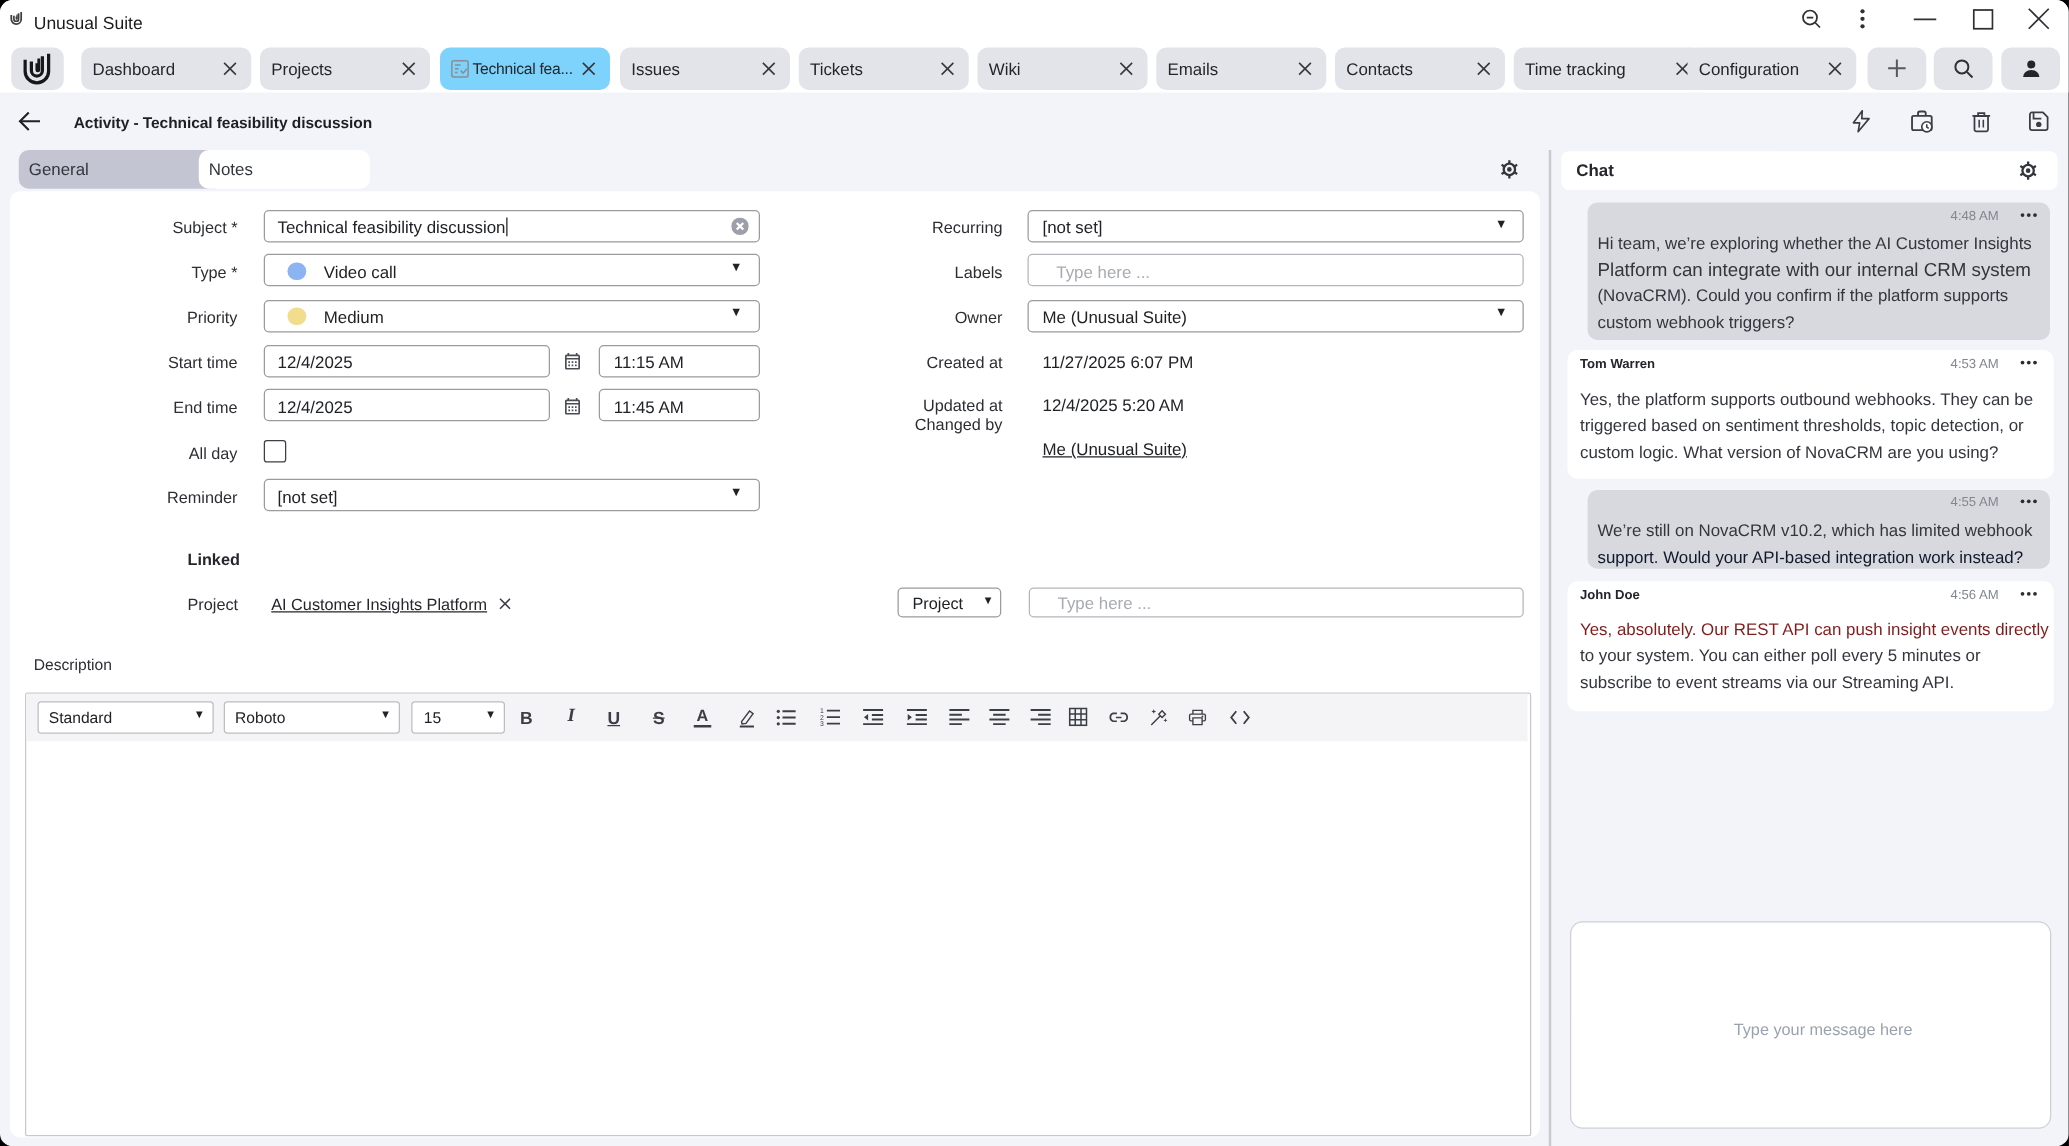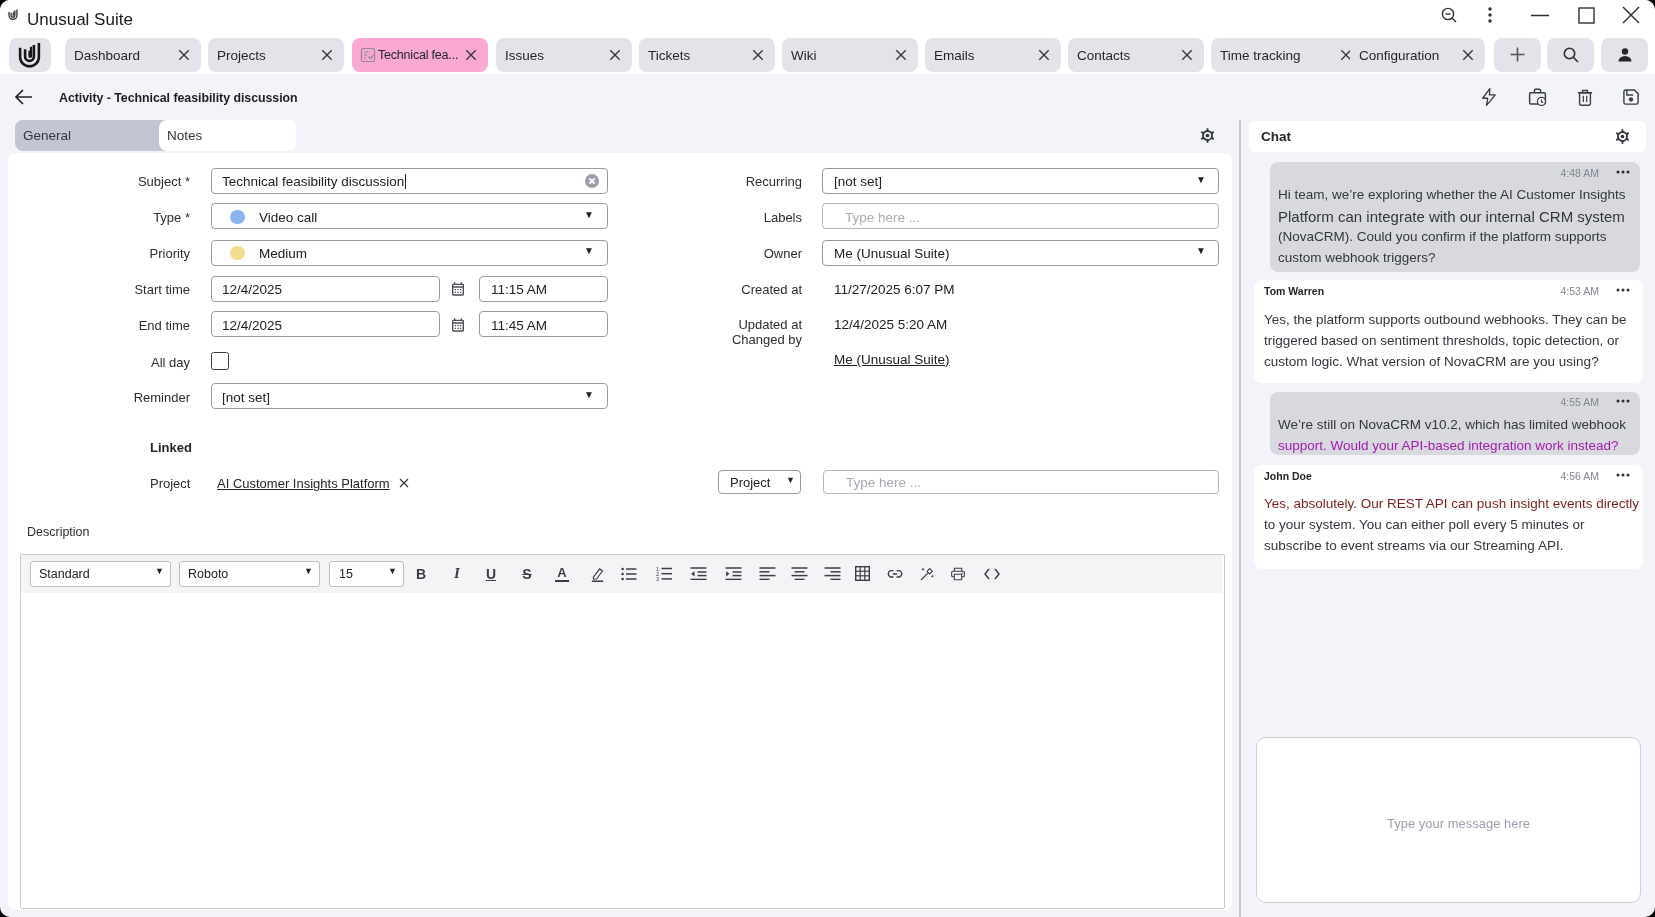--- a/index.html
+++ b/index.html
@@ -1,24 +1,24 @@
 <!DOCTYPE html>
 <html><head>
 <meta charset="utf-8">
 <style>
 html,body{margin:0;padding:0;background:#000;}
 body{width:1655px;height:917px;position:relative;font-family:"Liberation Sans",sans-serif;overflow:hidden;}
 #win{position:absolute;left:0;top:0;width:1655px;height:917px;background:#f3f4f9;border-radius:10px;overflow:hidden;}
 .abs{position:absolute;}
 #hdr{left:0;top:0;width:1655px;height:74px;background:#fff;}
-#ttl{left:27px;top:9.5px;font-size:17px;color:#1b1b1b;}
+#ttl{left:27px;top:9.5px;font-size:14px;color:#1b1b1b;}
 .tab{top:38px;height:34px;background:#e3e4ea;border-radius:8px;color:#24262b;font-size:13.5px;}
 .tab .lbl{position:absolute;left:9px;top:9.5px;}
 .tab .x{position:absolute;right:9px;top:9px;width:16px;height:16px;}
-.tabwhite{background:#f9a8d4;}
+.tabwhite{background:#7dd3fc;}
 #pgtitle{left:59px;top:91px;font-size:12.4px;font-weight:bold;color:#1d1f24;letter-spacing:-0.05px;}
 .seg{top:120px;height:31px;border-radius:8px;font-size:13.5px;color:#33363c;}
 .seg span{position:absolute;left:8px;top:7.5px;}
 #card{left:8px;top:153px;width:1224px;height:757px;background:#fff;border-radius:8px;}
 .flabel{font-size:13px;color:#2c2e33;text-align:right;}
 .finput{background:#fff;border:1px solid #9b9b9b;border-radius:4px;font-size:13.5px;color:#202226;}
 .dot{position:absolute;width:14.5px;height:14.5px;border-radius:50%;}
 .ph{color:#a9abb2;margin-left:11px;}
 #chatdiv{left:1239px;top:120px;width:2px;height:797px;background:#c9cace;}
 .bubble{border-radius:8px;font-size:13.5px;color:#33363d;}
@@ -435,21 +435,21 @@
   <div class="bline" style="left:1264px;top:354px;font-size:13.5px;color:#33363d;">custom logic. What version of NovaCRM are you using?</div>
 
   <div class="abs bubble bub-grey" style="left:1270px;top:392px;width:370px;height:63px;"></div>
   <div class="btime" style="left:1491px;top:395.5px;">4:55 AM</div>
   <svg class="abs" style="left:1616px;top:398px" width="14" height="6" viewBox="0 0 14 6">
       <circle cx="2" cy="3" r="1.5" fill="#2b2d32"></circle>
       <circle cx="7" cy="3" r="1.5" fill="#2b2d32"></circle>
       <circle cx="12" cy="3" r="1.5" fill="#2b2d32"></circle>
     </svg>
   <div class="bline" style="left:1278px;top:417px;font-size:13.5px;color:#33363d;">We’re still on NovaCRM v10.2, which has limited webhook</div>
-  <div class="bline" style="left:1278px;top:438px;font-size:13.5px;color:#a21caf;">support. Would your API-based integration work instead?</div>
+  <div class="bline" style="left:1278px;top:438px;font-size:13.5px;color:#0f172a;">support. Would your API-based integration work instead?</div>
 
   <div class="abs bubble bub-white" style="left:1254px;top:465px;width:389px;height:104px;"></div>
   <div class="bname" style="left:1264px;top:469.5px;">John Doe</div>
   <div class="btime" style="left:1491px;top:469.5px;">4:56 AM</div>
   <svg class="abs" style="left:1616px;top:472px" width="14" height="6" viewBox="0 0 14 6">
       <circle cx="2" cy="3" r="1.5" fill="#2b2d32"></circle>
       <circle cx="7" cy="3" r="1.5" fill="#2b2d32"></circle>
       <circle cx="12" cy="3" r="1.5" fill="#2b2d32"></circle>
     </svg>
   <div class="bline" style="left:1264px;top:496px;font-size:13.5px;color:#7f1d1d;">Yes, absolutely. Our REST API can push insight events directly</div>

